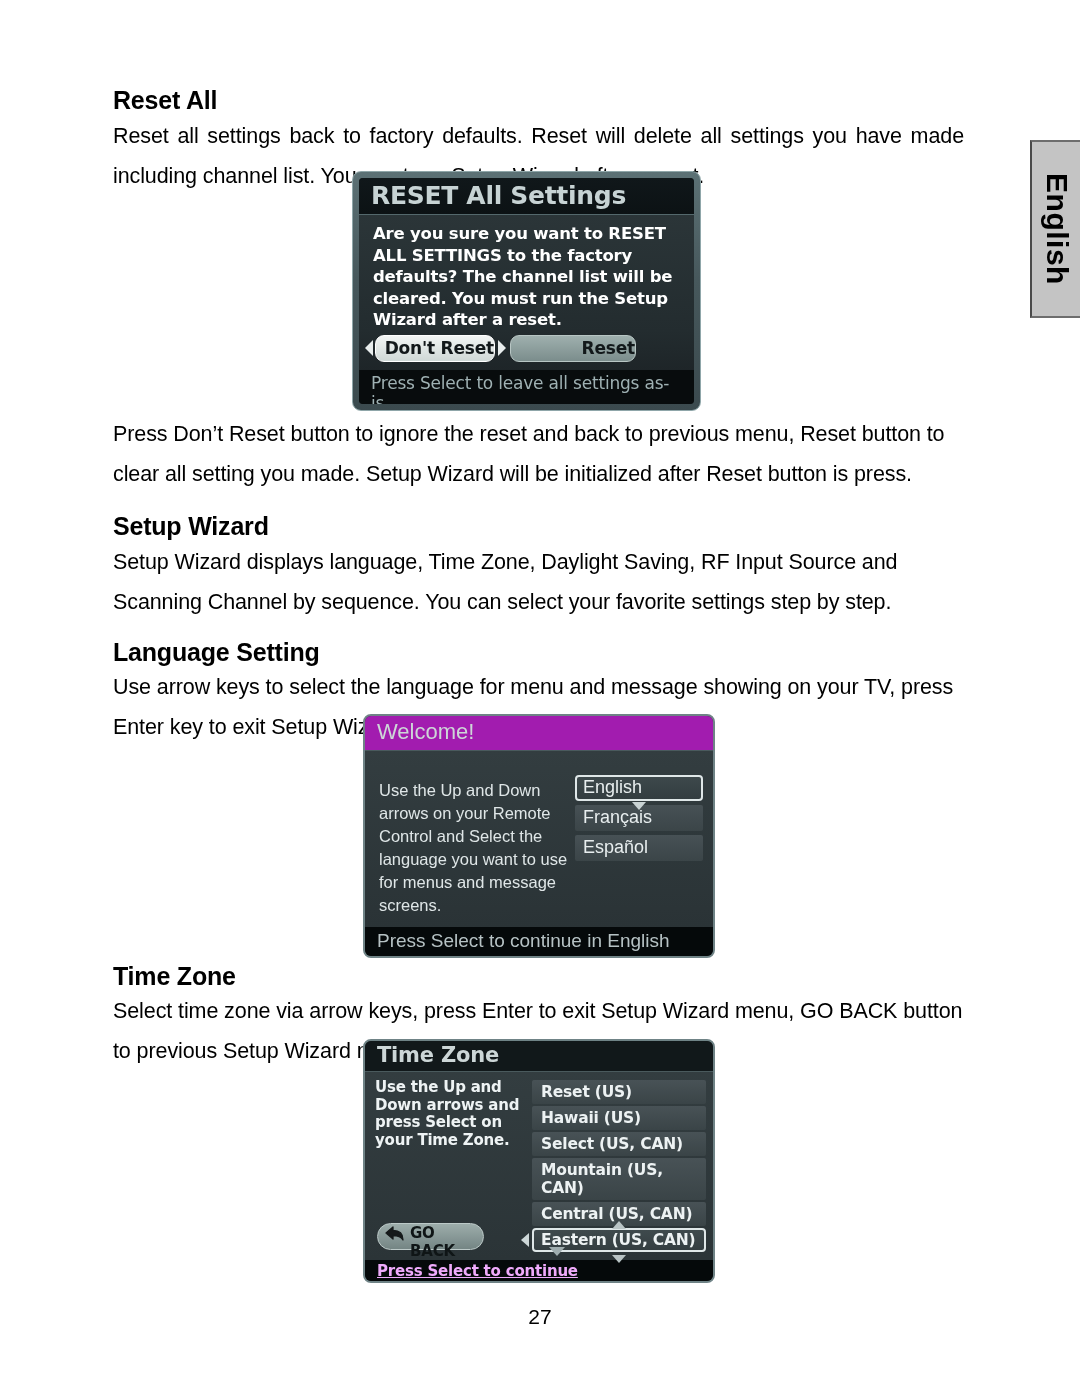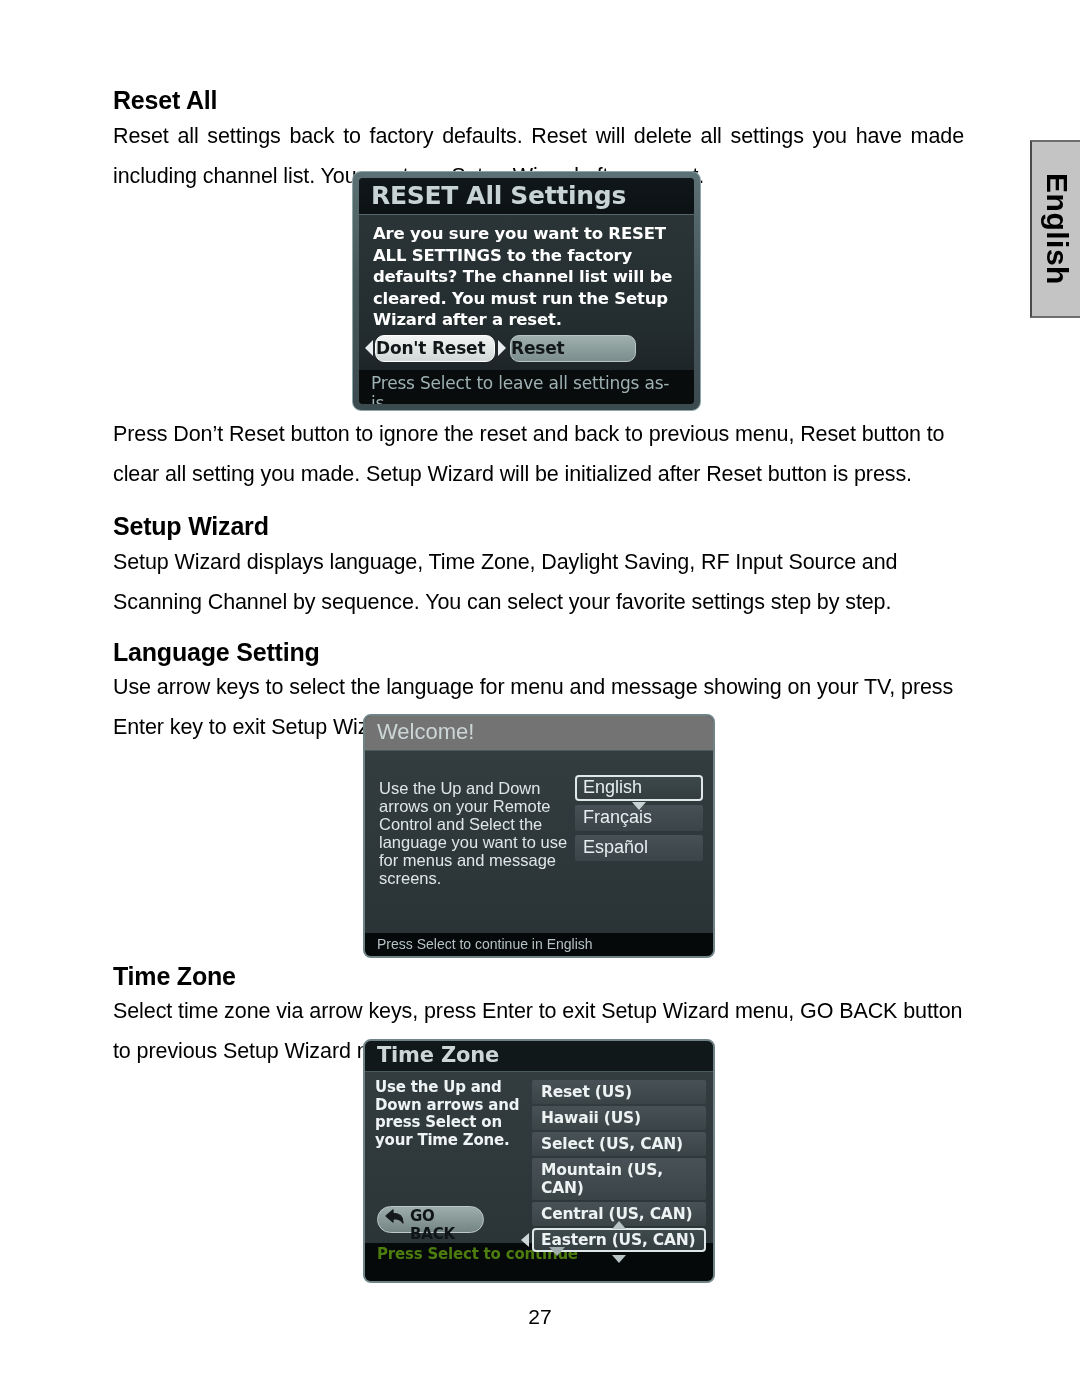--- a/index.html
+++ b/index.html
@@ -144,21 +144,21 @@
     border-top: 8px solid transparent;
     border-bottom: 8px solid transparent;
     border-left: 8px solid #e8eded;
     flex: none;
     margin-left: 1px;
   }
   .osd-btn {
     font-size: 17px;
     font-weight: bold;
     color: #12181a;
-    text-align: left;
+    text-align: right;
     border-radius: 9px;
     padding: 2px 0 3px 0;
     letter-spacing: -0.2px;
   }
   .osd-btn-light {
     background: linear-gradient(180deg, #f2f5f4 0%, #cfd8d6 100%);
     border: 1px solid #ffffff;
     width: 118px;
   }
   .osd-btn-dim {
@@ -184,37 +184,37 @@
     background: #2f383b;
     border: 2px solid #6f8386;
     border-radius: 8px;
     display: flex;
     flex-direction: column;
   }
   .osd-welcome-title {
     font-family: "Liberation Sans", sans-serif;
     font-size: 22px;
     color: #cdd6d7;
-    background: #737373;
+    background: #a21caf;
     padding: 3px 12px 5px 12px;
     border-bottom: 1px solid #4a5a5d;
   }
   .osd-welcome-body {
     flex: 1;
     position: relative;
     background: linear-gradient(180deg, #333d40 0%, #2a3336 100%);
   }
   .osd-welcome-text {
     position: absolute;
     left: 14px;
     top: 28px;
     width: 190px;
     font-family: "Liberation Sans", sans-serif;
     font-size: 16.5px;
-    line-height: 18px;
+    line-height: 23px;
     color: #dfe6e7;
   }
   .lang-list {
     position: absolute;
     right: 10px;
     top: 24px;
     width: 128px;
   }
   .lang-item {
     font-family: "Liberation Sans", sans-serif;
@@ -240,21 +240,21 @@
     transform: translateX(-50%);
     width: 0; height: 0;
     border-left: 7px solid transparent;
     border-right: 7px solid transparent;
     border-top: 8px solid #c9d3d4;
   }
   .osd-welcome-footer {
     background: #05090a;
     color: #b6c2c4;
     font-family: "Liberation Sans", sans-serif;
-    font-size: 14px;
+    font-size: 19px;
     padding: 3px 12px 4px 12px;
   }
 
   
   .osd-timezone {
     left: 363px;
     top: 1039px;
     width: 352px;
     height: 244px;
     background: #2f383b;
@@ -368,25 +368,26 @@
   }
   .goback-icon { flex: none; display: block; }
   .goback-label {
     font-size: 15px;
     font-weight: bold;
     color: #0f1516;
     letter-spacing: -0.2px;
   }
   .osd-tz-footer {
     background: #05090a;
-    color: #4d7c0f;
+    color: #f0abfc;
     font-size: 15px;
     font-weight: bold;
-    padding: 2px 12px 18px 12px;
-    letter-spacing: -0.2px;
+    padding: 2px 12px 1px 12px;
+    letter-spacing: -0.2px;
+    text-decoration: underline;
   }
 </style>
 </head>
 <body>
 
 <div class="side-tab">
   <span class="side-tab-label">English</span>
 </div>
 
 <div class="page">

